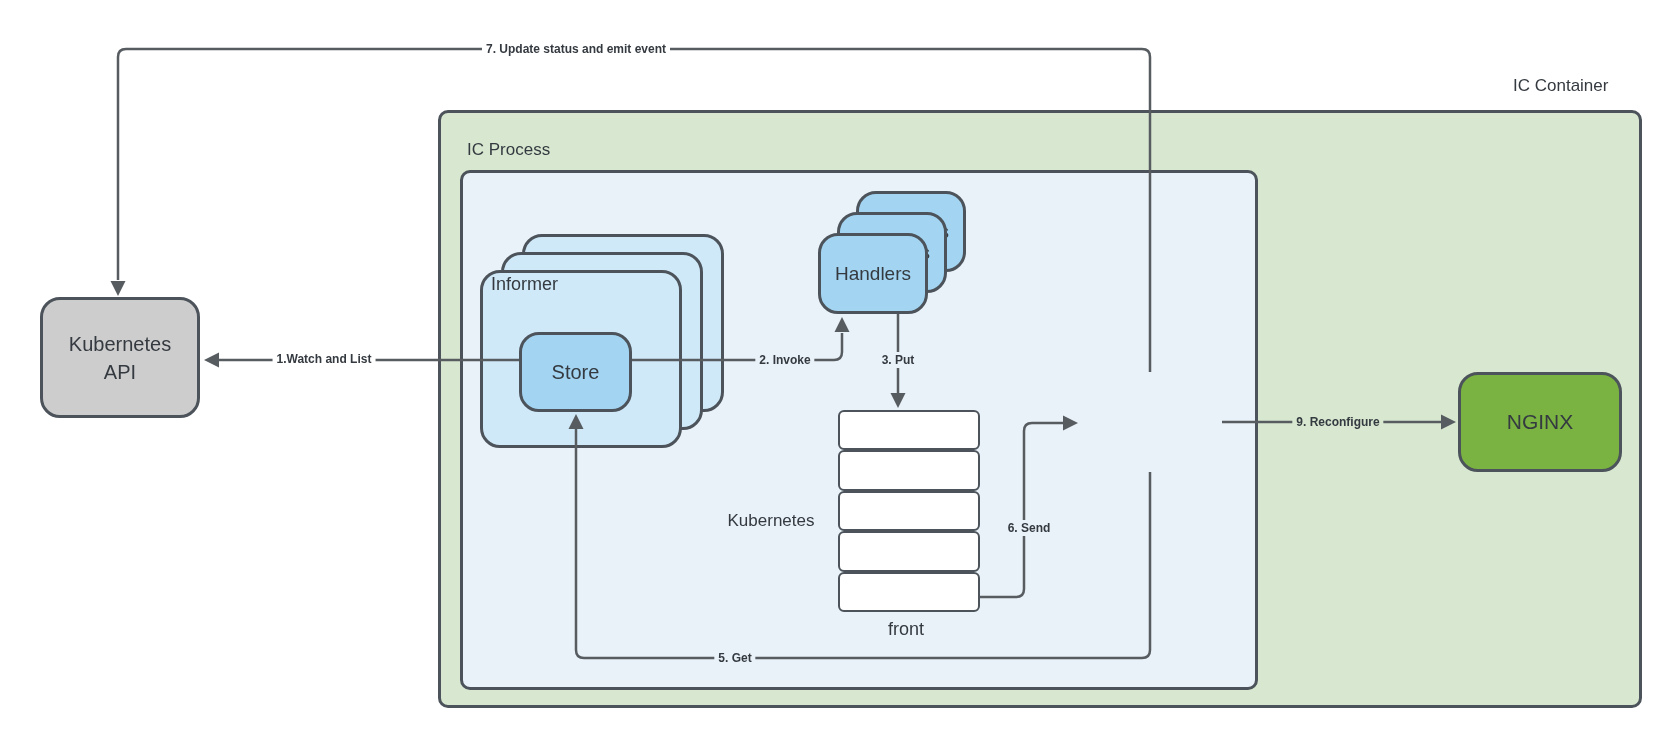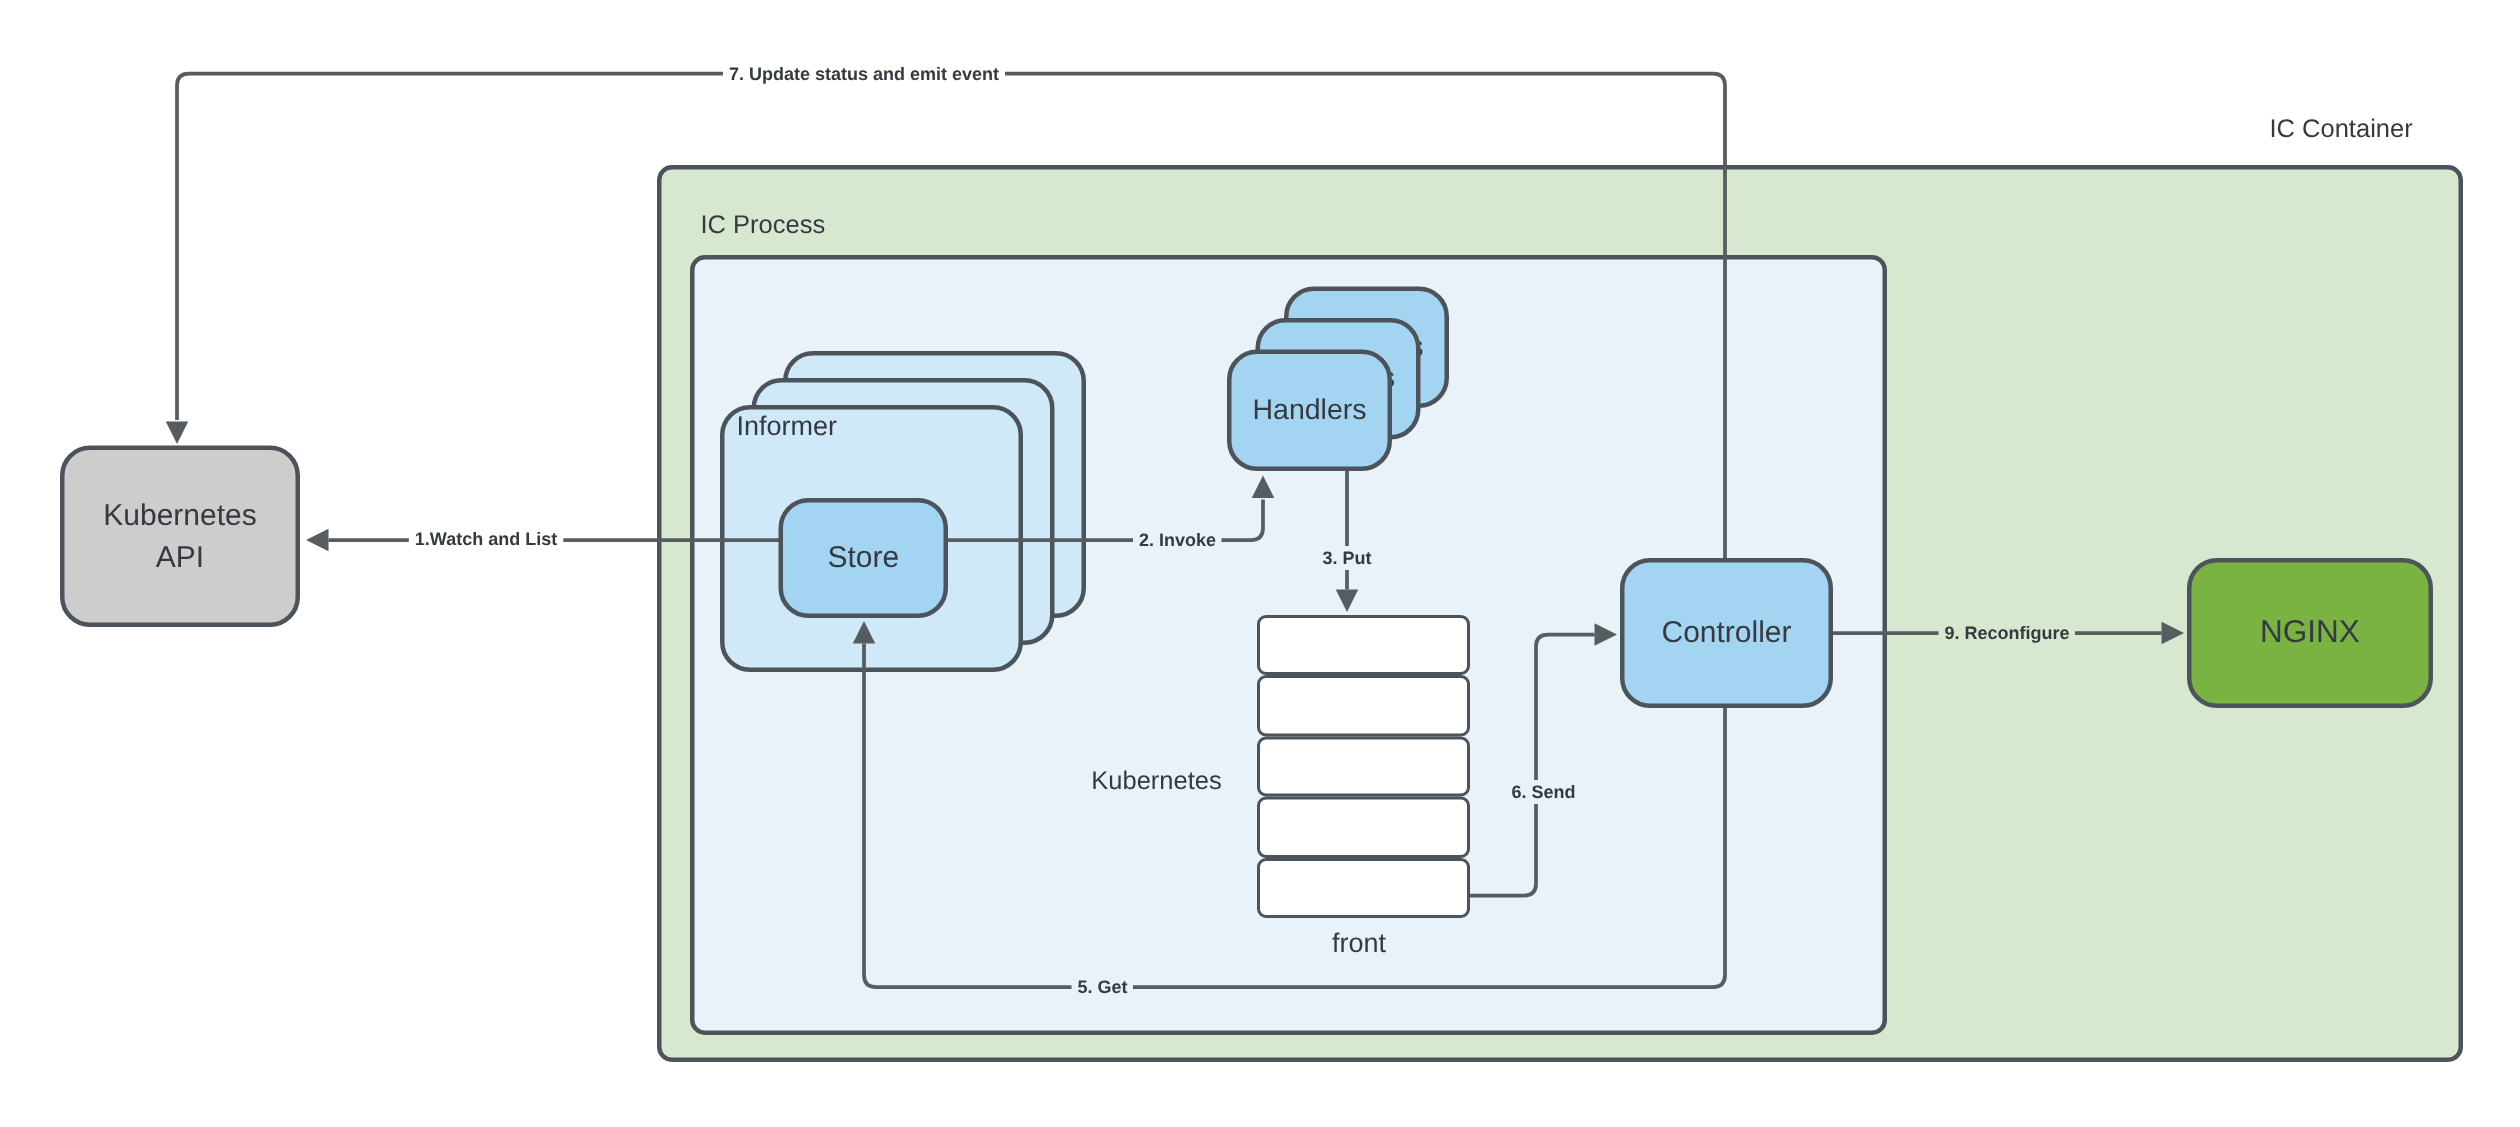--- a/index.html
+++ b/index.html
@@ -109,23 +109,20 @@
   <div class="queue" style="left:838px;top:410px;width:142px;height:202px;">
       <div class="queue-cell"></div>
       <div class="queue-cell"></div>
       <div class="queue-cell"></div>
       <div class="queue-cell"></div>
       <div class="queue-cell"></div>
     </div>
   <div class="zone-label centered-label" style="left:771px;top:521px;">Kubernetes</div>
   <div class="zone-label centered-label" style="left:906px;top:629px;font-size:18px;">front</div>
 
-  <div class="box node" style="left:1080px;top:372px;width:142px;height:100px;">
-    <span>Controller</span>
-  </div>
 
   <div class="box nginx" style="left:1458px;top:372px;width:164px;height:100px;">
     <span>NGINX</span>
   </div>
 
   <div class="box k8s" style="left:40px;top:297px;width:160px;height:121px;">
     <div>
       <div>Kubernetes</div>
       <div>API</div>
     </div>
@@ -144,19 +141,19 @@
 
     <path class="edge-path" d="M1150,472 V650 Q1150,658 1142,658 H584 Q576,658 576,650 V429"></path>
     <path class="arrowhead" d="M576,414 L568.5,429 L583.5,429 Z"></path>
 
     <path class="edge-path" d="M1222,422 H1441"></path>
     <path class="arrowhead" d="M1456,422 L1441,414.5 L1441,429.5 Z"></path>
   </svg>
 
   <div class="edge-label bg-white" style="left:324px;top:359px;">1.Watch and List</div>
   <div class="edge-label bg-process" style="left:785px;top:360px;">2. Invoke</div>
-  <div class="edge-label bg-process" style="left:898px;top:360px;margin-top:12px;">3. Put</div>
+  <div class="edge-label bg-process" style="left:898px;top:360px;">3. Put</div>
   <div class="edge-label bg-process" style="left:1029px;top:528px;">6. Send</div>
   <div class="edge-label bg-process" style="left:735px;top:658px;">5. Get</div>
   <div class="edge-label bg-green" style="left:1338px;top:422px;">9. Reconfigure</div>
   <div class="edge-label bg-white" style="left:576px;top:49px;">7. Update status and emit event</div>
 
 </div>
 
 </body></html>

